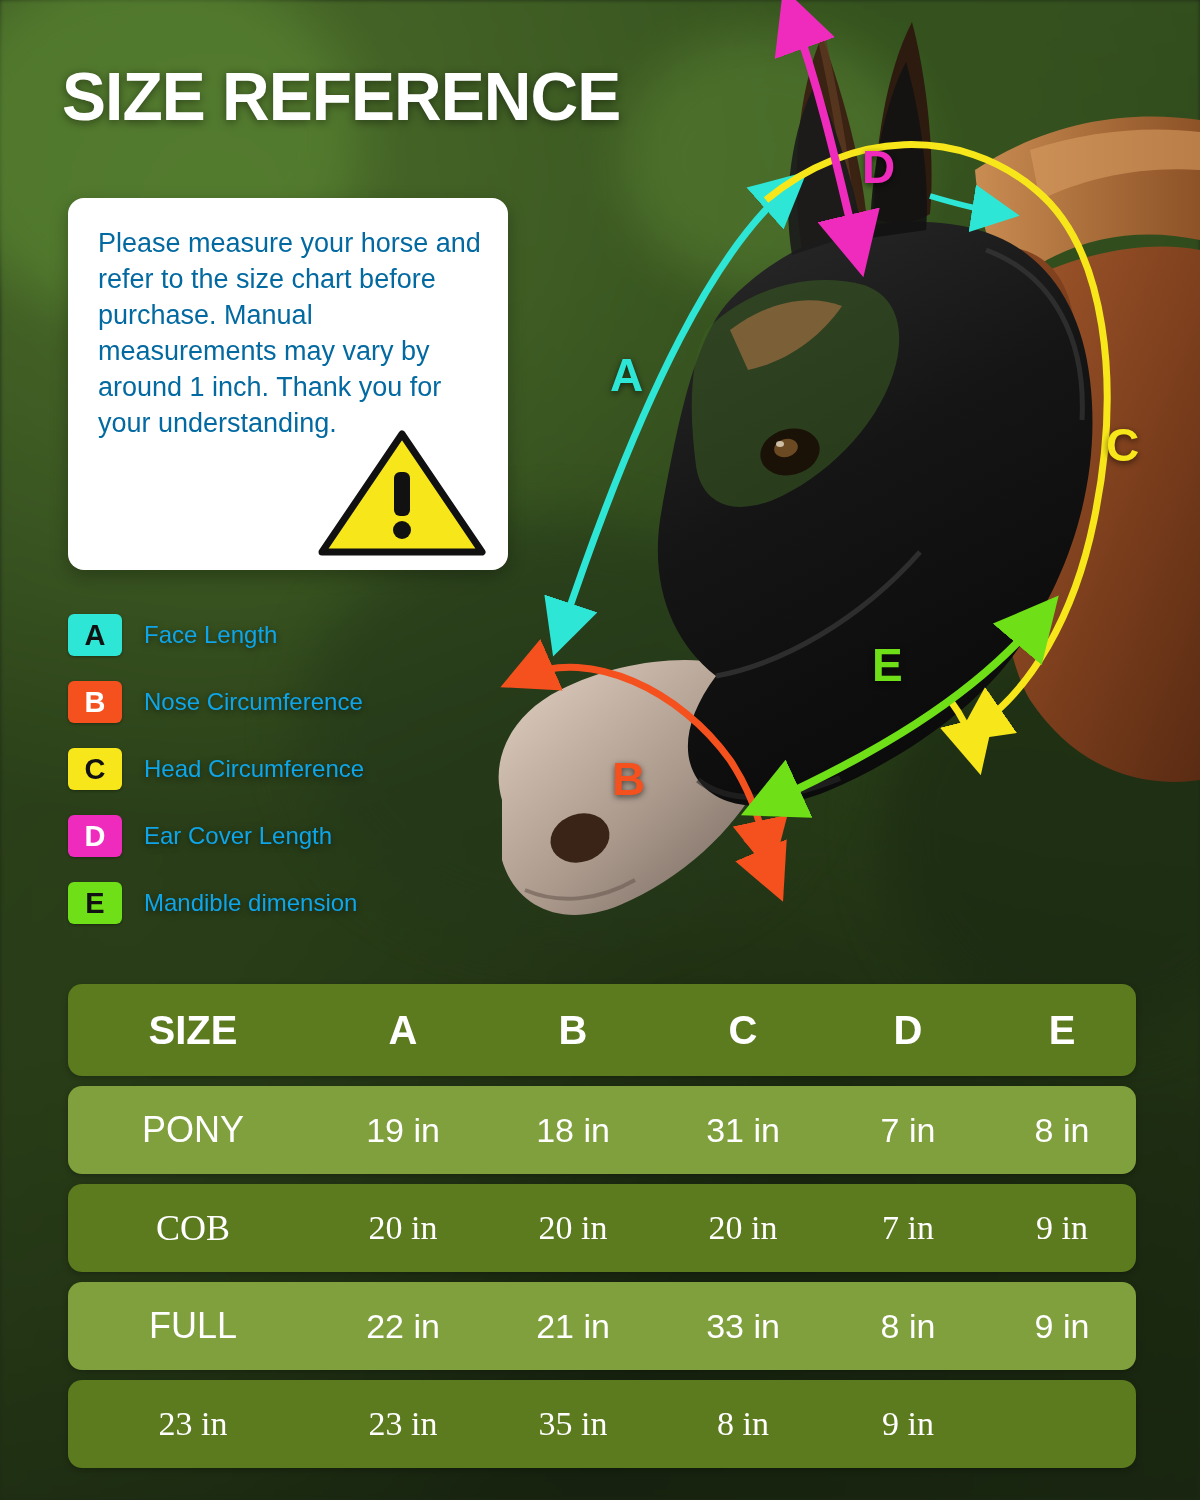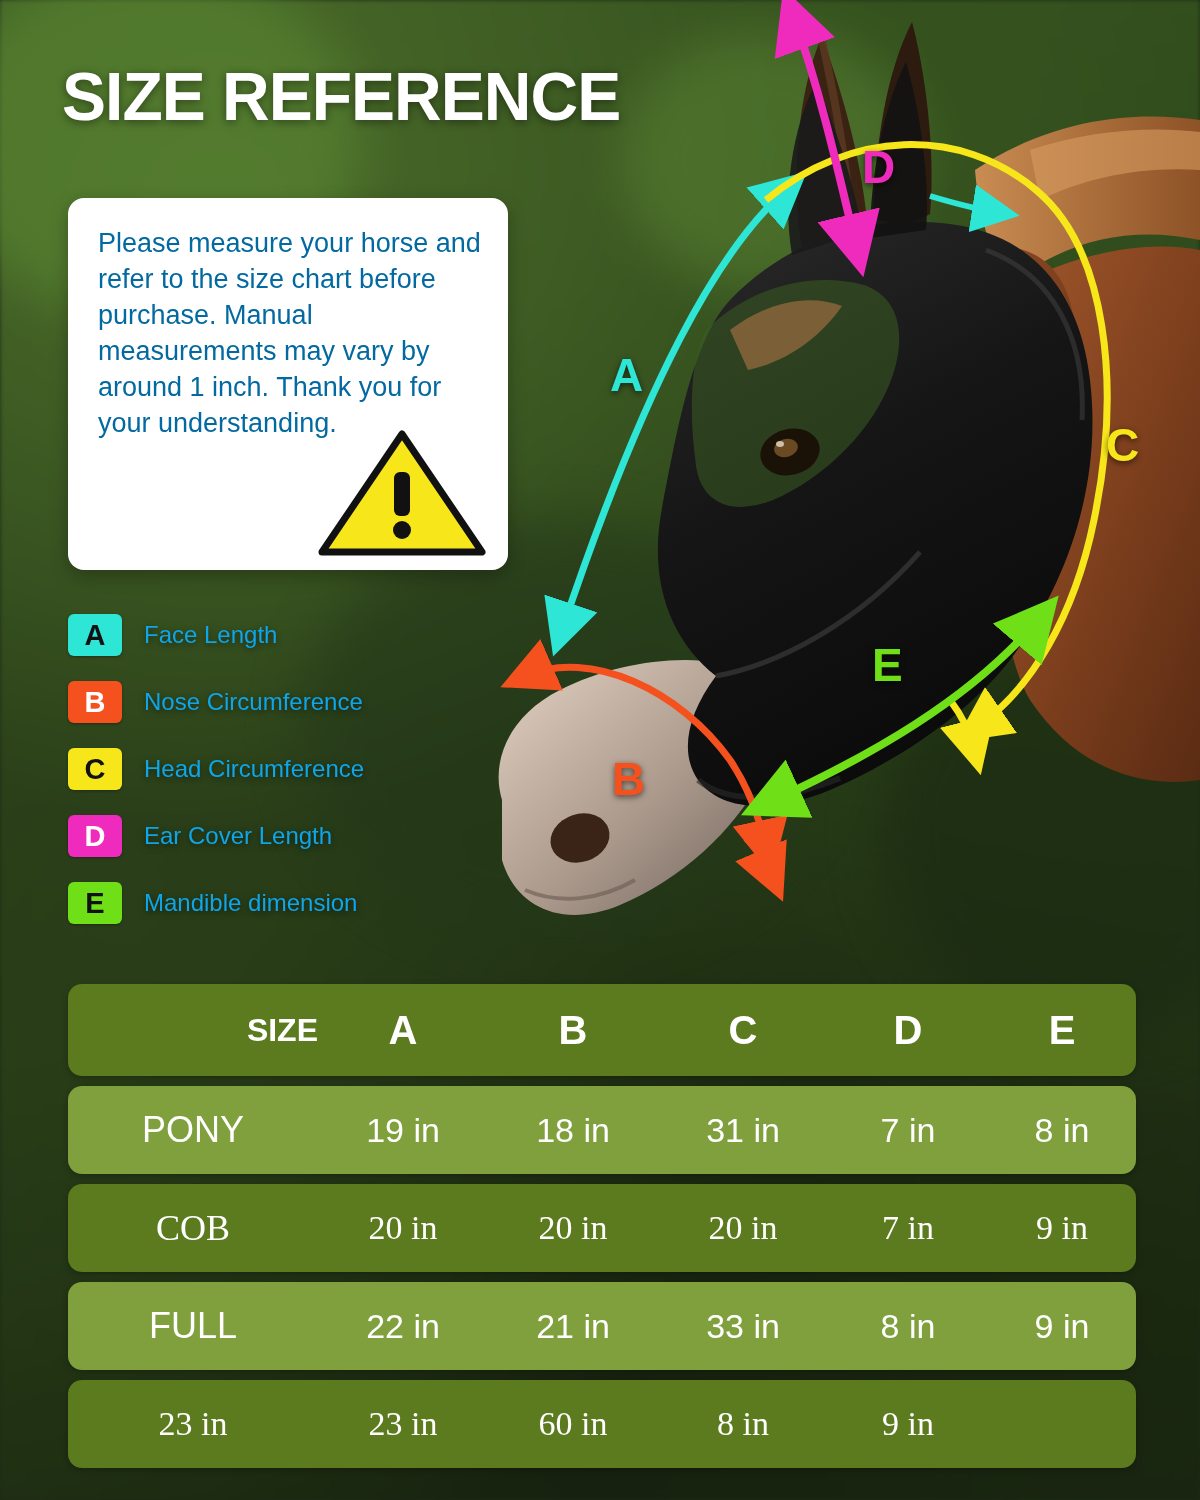--- a/index.html
+++ b/index.html
@@ -89,21 +89,21 @@
     box-shadow: 0 2px 6px rgba(0,0,0,.25);
   }
   .trow.header { background: #5c7a1e; height: 92px; }
   .trow.body-a { background: #7fa03c; }
   .trow.body-b { background: #5c7a1e; font-family: Liberation Serif, serif; }
   .cell {
     text-align: center; color: #ffffff; font-size: 34px;
   }
   .trow.header .cell { font-size: 40px; font-weight: bold; }
   .cell.size-col { font-size: 36px; }
-  .trow.header .cell.size-col { font-size: 32px; text-align: right; }
+  .trow.header .cell.size-col { font-size: 40px; }
 </style>
 </head>
 <body>
 
 <div id="page">
 
   <div class="photo-bg"></div>
   <div class="photo-blob" style="left:-60px;top:-40px;width:420px;height:360px;background:#5c8a33;"></div>
   <div class="photo-blob" style="left:300px;top:520px;width:520px;height:420px;background:#24381a;opacity:.6;"></div>
   <div class="photo-blob" style="left:880px;top:620px;width:420px;height:420px;background:#1b2a12;opacity:.7;"></div>
@@ -289,19 +289,19 @@
       <div class="cell">22 in</div>
       <div class="cell">21 in</div>
       <div class="cell">33 in</div>
       <div class="cell">8 in</div>
       <div class="cell">9 in</div>
     </div>
 
     <div class="trow body-b">
       <div class="cell">23 in</div>
       <div class="cell">23 in</div>
-      <div class="cell">60 in</div>
+      <div class="cell">35 in</div>
       <div class="cell">8 in</div>
       <div class="cell">9 in</div>
     </div>
 
   </div>
 </div>
 
 </body></html>

